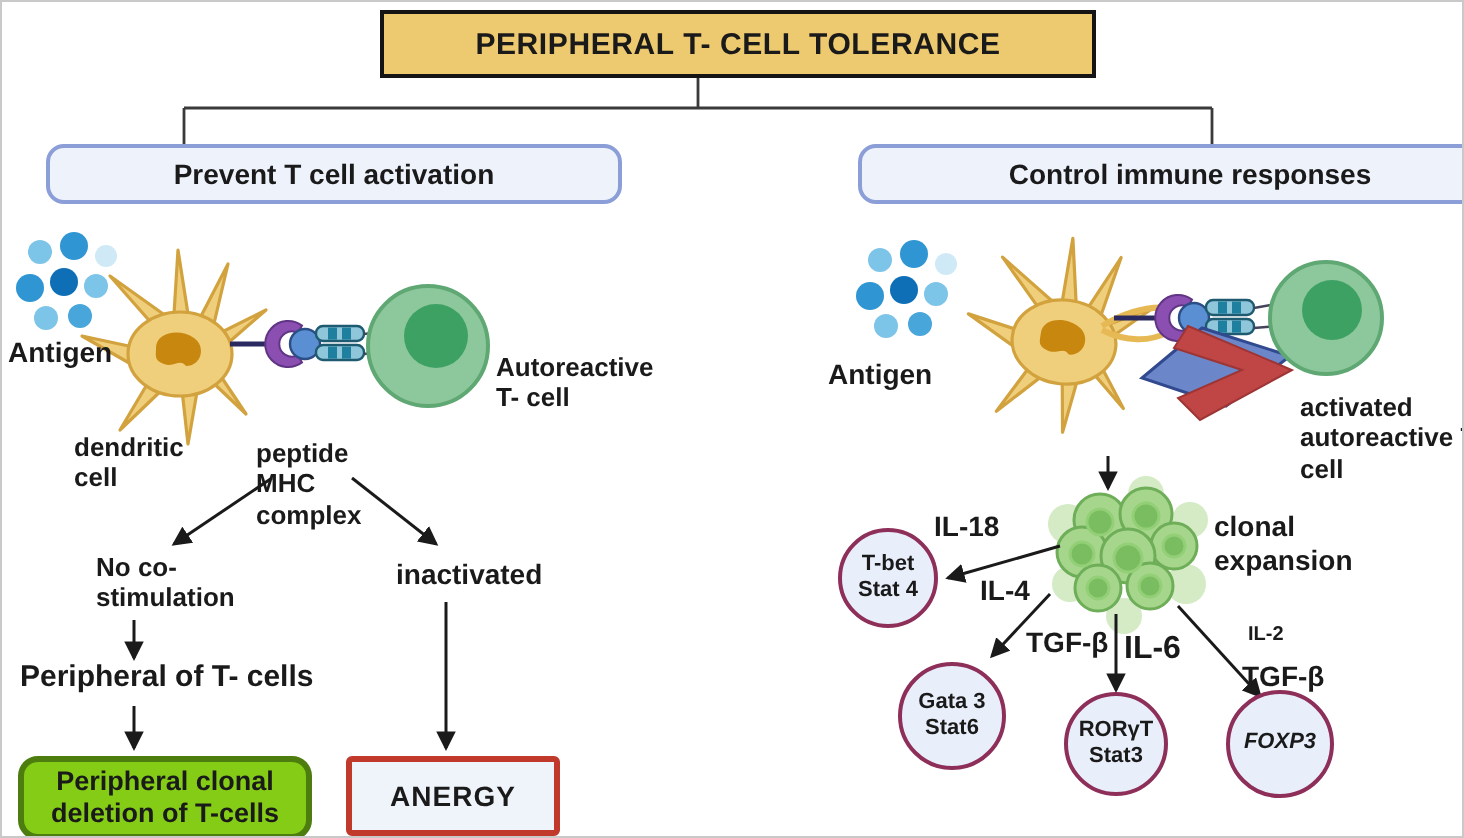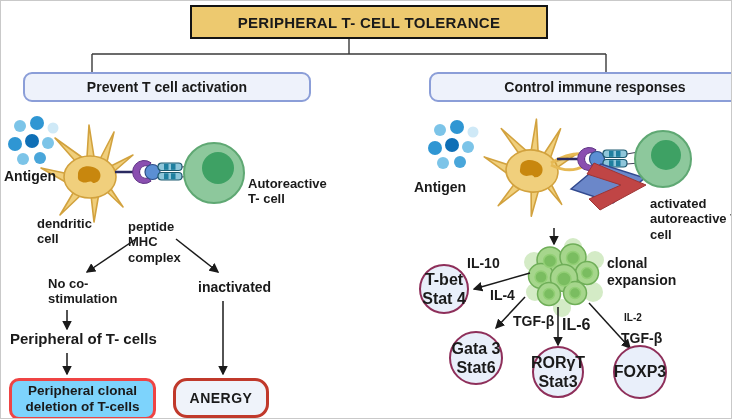--- a/index.html
+++ b/index.html
@@ -10,27 +10,27 @@
   }
   svg.art{position:absolute;left:0;top:0;z-index:1;}
   .lbl{position:absolute;z-index:3;font-weight:700;line-height:1.18;color:#1a1a1a;}
   .box{position:absolute;z-index:3;display:flex;align-items:center;justify-content:center;
        text-align:center;font-weight:700;box-sizing:border-box;}
   .title-box{left:189px;top:4px;width:358px;height:34px;background:#edc96f;
        border:2.5px solid #141414;font-size:15px;letter-spacing:.3px;}
   .branch-box{height:30px;background:#eef2fb;border:2px solid #8b9ed8;border-radius:9px;font-size:14px;}
   .branch-left{left:22px;top:71px;width:288px;}
   .branch-right{left:428px;top:71px;width:332px;}
-  .deletion-box{left:8px;top:377px;width:147px;height:42px;background:#7dd3fc;
-       border:3px solid #ef4444;border-radius:10px;font-size:13.5px;line-height:1.15;}
-  .anergy-box{left:172px;top:377px;width:96px;height:40px;background:#eff3fa;
-       border:3px solid #c0392b;border-radius:14px;font-size:14px;letter-spacing:.5px;}
+  .deletion-box{left:8px;top:377px;width:147px;height:42px;background:#84cc16;
+       border:3px solid #4d7c0f;border-radius:10px;font-size:13.5px;line-height:1.15;}
+  .anergy-box{left:172px;top:377px;width:107px;height:40px;background:#eff3fa;
+       border:3px solid #c0392b;border-radius:3px;font-size:14px;letter-spacing:.5px;}
   .tf-circle{position:absolute;z-index:3;border:2.5px solid #8e2f5a;border-radius:50%;
        background:#e9effa;display:flex;align-items:center;justify-content:center;
-       text-align:center;font-weight:700;font-size:16px;line-height:1.2;box-sizing:border-box;}
+       text-align:center;font-weight:700;font-size:11px;line-height:1.2;box-sizing:border-box;}
 </style>
 </head>
 <body>
 
 <div class="canvas">
 
   <svg class="art" width="732" height="419" viewBox="0 0 732 419">
     <defs>
       <marker id="ah" viewBox="0 0 10 10" refX="8.5" refY="5" markerWidth="6.5" markerHeight="6.5" orient="auto">
         <path d="M0,0 L10,5 L0,10 Z" fill="#1a1a1a"></path>
@@ -179,25 +179,25 @@
   <div class="lbl" style="left:197px;top:278px;font-size:14px;">inactivated</div>
   <div class="lbl" style="left:9px;top:329px;font-size:15px;">Peripheral of T- cells</div>
 
   <div class="box deletion-box">Peripheral clonal deletion of T-cells</div>
   <div class="box anergy-box">ANERGY</div>
 
   <div class="lbl" style="left:413px;top:178px;font-size:14px;">Antigen</div>
   <div class="lbl" style="left:649px;top:195px;width:92px;font-size:13px;">activated autoreactive T-cell</div>
   <div class="lbl" style="left:606px;top:254px;width:84px;font-size:14px;">clonal expansion</div>
 
-  <div class="lbl" style="left:466px;top:254px;font-size:14px;">IL-10</div>
+  <div class="lbl" style="left:466px;top:254px;font-size:14px;">IL-18</div>
   <div class="lbl" style="left:489px;top:286px;font-size:14px;">IL-4</div>
   <div class="lbl" style="left:512px;top:312px;font-size:14px;">TGF-β</div>
   <div class="lbl" style="left:561px;top:315px;font-size:16px;">IL-6</div>
   <div class="lbl" style="left:623px;top:311px;font-size:10px;">IL-2</div>
   <div class="lbl" style="left:620px;top:329px;font-size:14px;">TGF-β</div>
 
   <div class="tf-circle" style="left:418px;top:263px;width:50px;height:50px;">T-bet Stat 4</div>
   <div class="tf-circle" style="left:448px;top:330px;width:54px;height:54px;">Gata 3 Stat6</div>
   <div class="tf-circle" style="left:531px;top:345px;width:52px;height:52px;">RORγT Stat3</div>
-  <div class="tf-circle" style="left:612px;top:344px;width:54px;height:54px;">FOXP3</div>
+  <div class="tf-circle" style="left:612px;top:344px;width:54px;height:54px;font-style:italic;">FOXP3</div>
 
 </div>
 
 </body></html>

